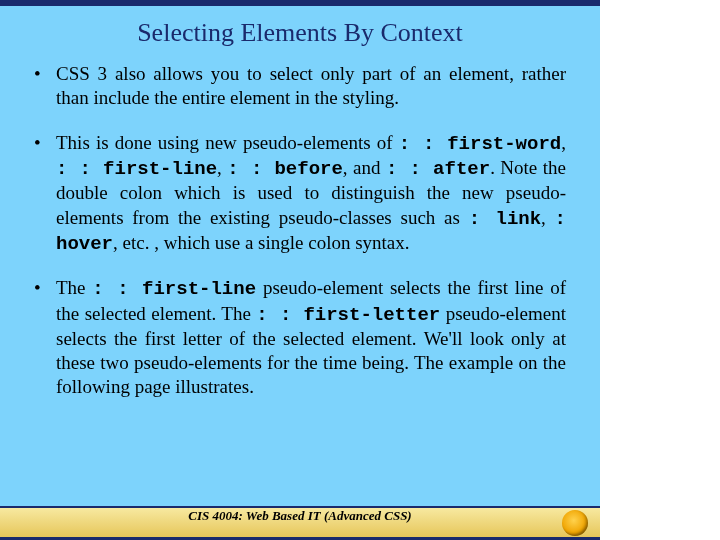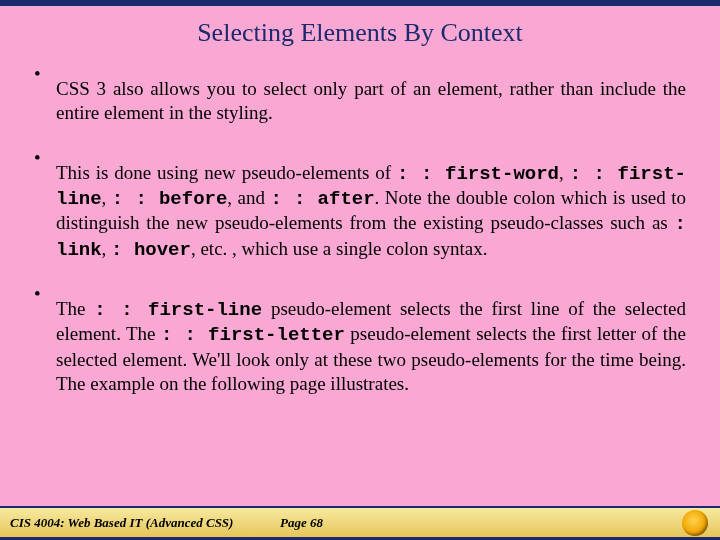--- a/index.html
+++ b/index.html
@@ -1,19 +1,19 @@
 <!DOCTYPE html>
 <html><head>
 <meta charset="utf-8">
 <style>
   * { margin: 0; padding: 0; box-sizing: border-box; }
   html, body { width: 720px; height: 540px; font-family: "Times New Roman", Times, serif; }
   .slide {
-    width: 720px; height: 540px;
-    background: #f9a8d4;
+    width: 600px; height: 540px;
+    background: #7dd3fc;
     position: relative;
     border-top: 6px solid #1a2a6c;
   }
   .title {
     text-align: center;
     font-size: 26px;
     color: #1a2a6c;
     padding: 12px 20px 14px 20px;
     font-weight: normal;
   }
@@ -25,36 +25,37 @@
     display: flex;
     margin-bottom: 20px;
     font-size: 19px;
     line-height: 1.28;
   }
   .bullet .dot {
     flex: 0 0 22px;
     text-align: left;
     font-size: 19px;
   }
-  .bullet .txt { flex: 1; text-align: justify; margin-top: 15px; }
+  .bullet .txt { flex: 1; text-align: justify; }
   .code { font-family: "Courier New", Courier, monospace; font-weight: bold; }
   .footer {
     position: absolute;
     left: 0; right: 0; bottom: 0;
     height: 34px;
     background: linear-gradient(#f7e9a0, #e6c65a);
     border-top: 2px solid #1a2a6c;
     border-bottom: 3px solid #1a2a6c;
     display: flex;
     align-items: center;
     font-style: italic;
     font-weight: bold;
     font-size: 13px;
     color: #000;
     padding: 0 10px;
+    flex-direction: column;
   }
   .footer .left { flex: 0 0 270px; }
   .footer .mid { flex: 0 0 160px; text-align: left; }
   .footer .right { flex: 1; text-align: left; }
   .footer .logo {
     position: absolute;
     right: 12px; top: 50%; transform: translateY(-50%);
     width: 26px; height: 26px;
     border-radius: 50%;
     background: radial-gradient(circle at 45% 40%, #ffd24d 0%, #f0a400 60%, #6a4a00 100%);

